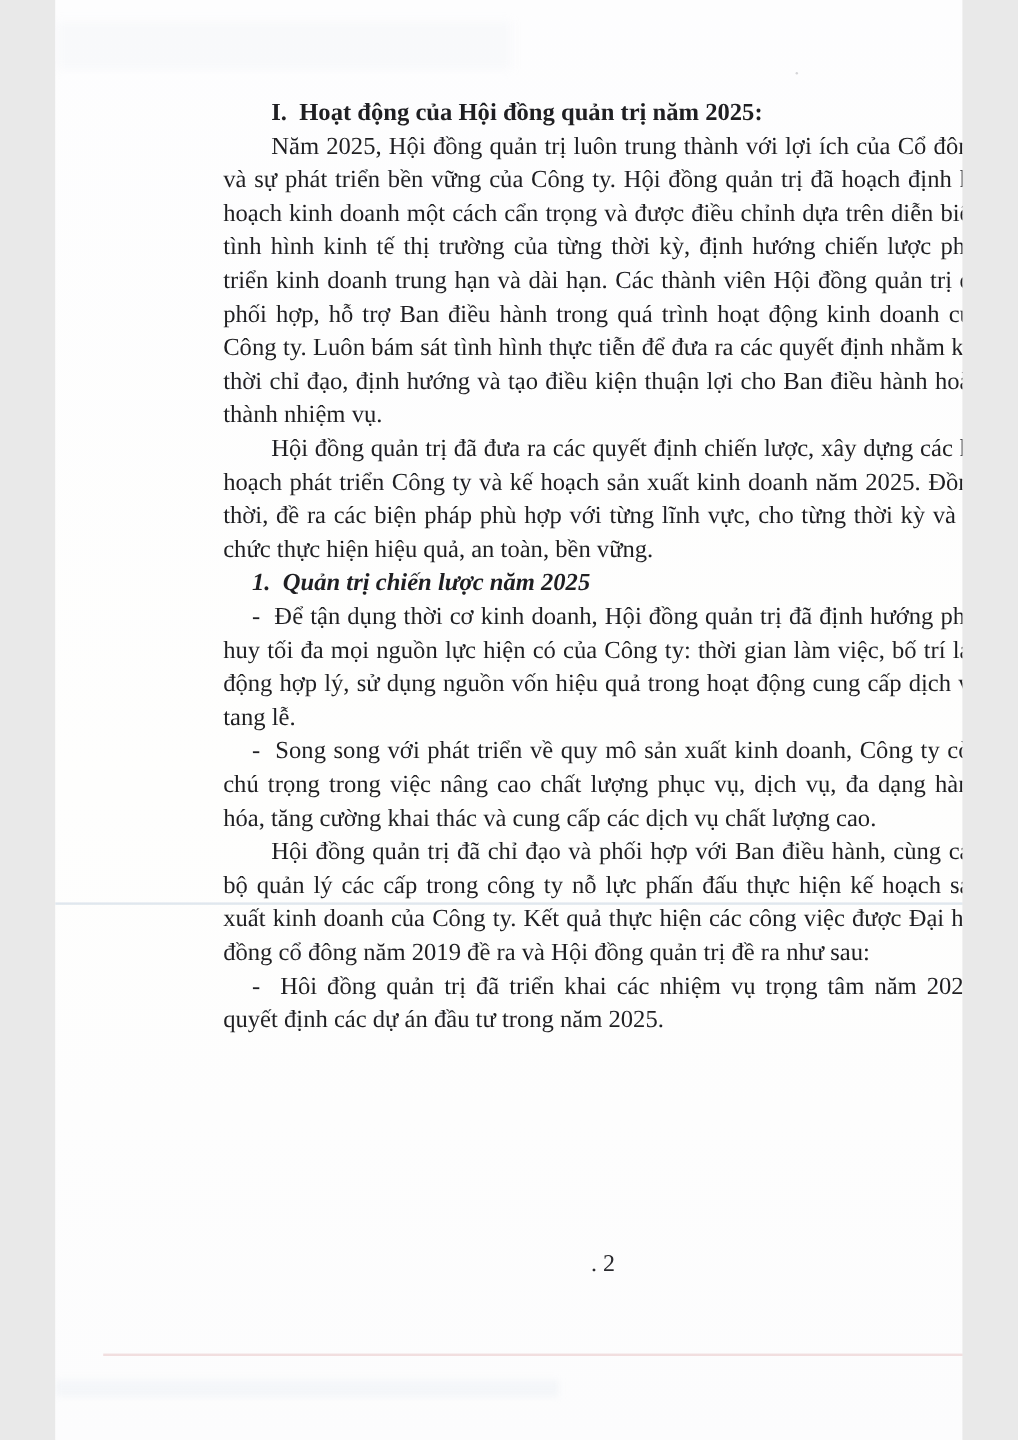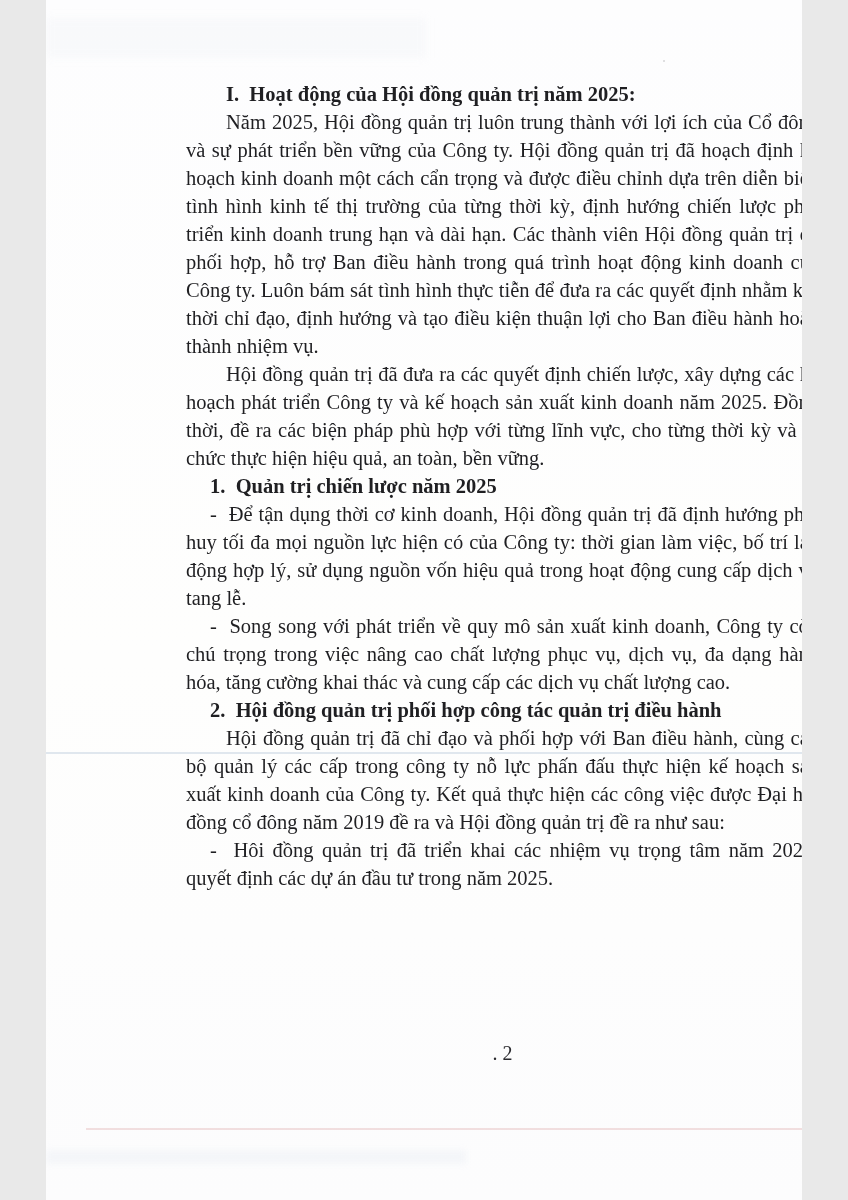--- a/index.html
+++ b/index.html
@@ -29,20 +29,21 @@
   .doc p { margin: 0; padding: 0; }
   .heading {
     font-weight: bold;
     text-indent: 40px;
     text-align: left;
   }
   .subheading {
     font-weight: bold;
     text-indent: 24px;
     text-align: left;
+    font-style: italic;
   }
   .para { text-indent: 40px; }
   .bullet { text-indent: 24px; }
   .page-number {
     position: absolute;
     top: 1042px;
     left: 140px;
     width: 633px;
     text-align: center;
     font-size: 20px;
@@ -82,21 +83,20 @@
 
 <div class="page">
 
   <div class="doc">
     <p class="heading">I.&nbsp; Hoạt động của Hội đồng quản trị năm 2025:</p>
     <p class="para">Năm 2025, Hội đồng quản trị luôn trung thành với lợi ích của Cổ đông và sự phát triển bền vững của Công ty. Hội đồng quản trị đã hoạch định kế hoạch kinh doanh một cách cẩn trọng và được điều chỉnh dựa trên diễn biến tình hình kinh tế thị trường của từng thời kỳ, định hướng chiến lược phát triển kinh doanh trung hạn và dài hạn. Các thành viên Hội đồng quản trị đã phối hợp, hỗ trợ Ban điều hành trong quá trình hoạt động kinh doanh của Công ty. Luôn bám sát tình hình thực tiễn để đưa ra các quyết định nhằm kịp thời chỉ đạo, định hướng và tạo điều kiện thuận lợi cho Ban điều hành hoàn thành nhiệm vụ.</p>
     <p class="para">Hội đồng quản trị đã đưa ra các quyết định chiến lược, xây dựng các kế hoạch phát triển Công ty và kế hoạch sản xuất kinh doanh năm 2025. Đồng thời, đề ra các biện pháp phù hợp với từng lĩnh vực, cho từng thời kỳ và tổ chức thực hiện hiệu quả, an toàn, bền vững.</p>
     <p class="subheading">1.&nbsp; Quản trị chiến lược năm 2025</p>
     <p class="bullet">-&nbsp; Để tận dụng thời cơ kinh doanh, Hội đồng quản trị đã định hướng phát huy tối đa mọi nguồn lực hiện có của Công ty: thời gian làm việc, bố trí lao động hợp lý, sử dụng nguồn vốn hiệu quả trong hoạt động cung cấp dịch vụ tang lễ.</p>
     <p class="bullet">-&nbsp; Song song với phát triển về quy mô sản xuất kinh doanh, Công ty còn chú trọng trong việc nâng cao chất lượng phục vụ, dịch vụ, đa dạng hàng hóa, tăng cường khai thác và cung cấp các dịch vụ chất lượng cao.</p>
-    <p class="subheading">2.&nbsp; Hội đồng quản trị phối hợp công tác quản trị điều hành</p>
     <p class="para">Hội đồng quản trị đã chỉ đạo và phối hợp với Ban điều hành, cùng cán bộ quản lý các cấp trong công ty nỗ lực phấn đấu thực hiện kế hoạch sản xuất kinh doanh của Công ty. Kết quả thực hiện các công việc được Đại hội đồng cổ đông năm 2019 đề ra và Hội đồng quản trị đề ra như sau:</p>
     <p class="bullet">-&nbsp; Hôi đồng quản trị đã triển khai các nhiệm vụ trọng tâm năm 2025; quyết định các dự án đầu tư trong năm 2025.</p>
   </div>
 
   <div class="page-number">.  2</div>
 
   <div class="artifact scan-band-top"></div>
   <div class="artifact scan-line-blue"></div>
   <div class="artifact scan-line-pink"></div>
   <div class="artifact scan-band-bottom"></div>

